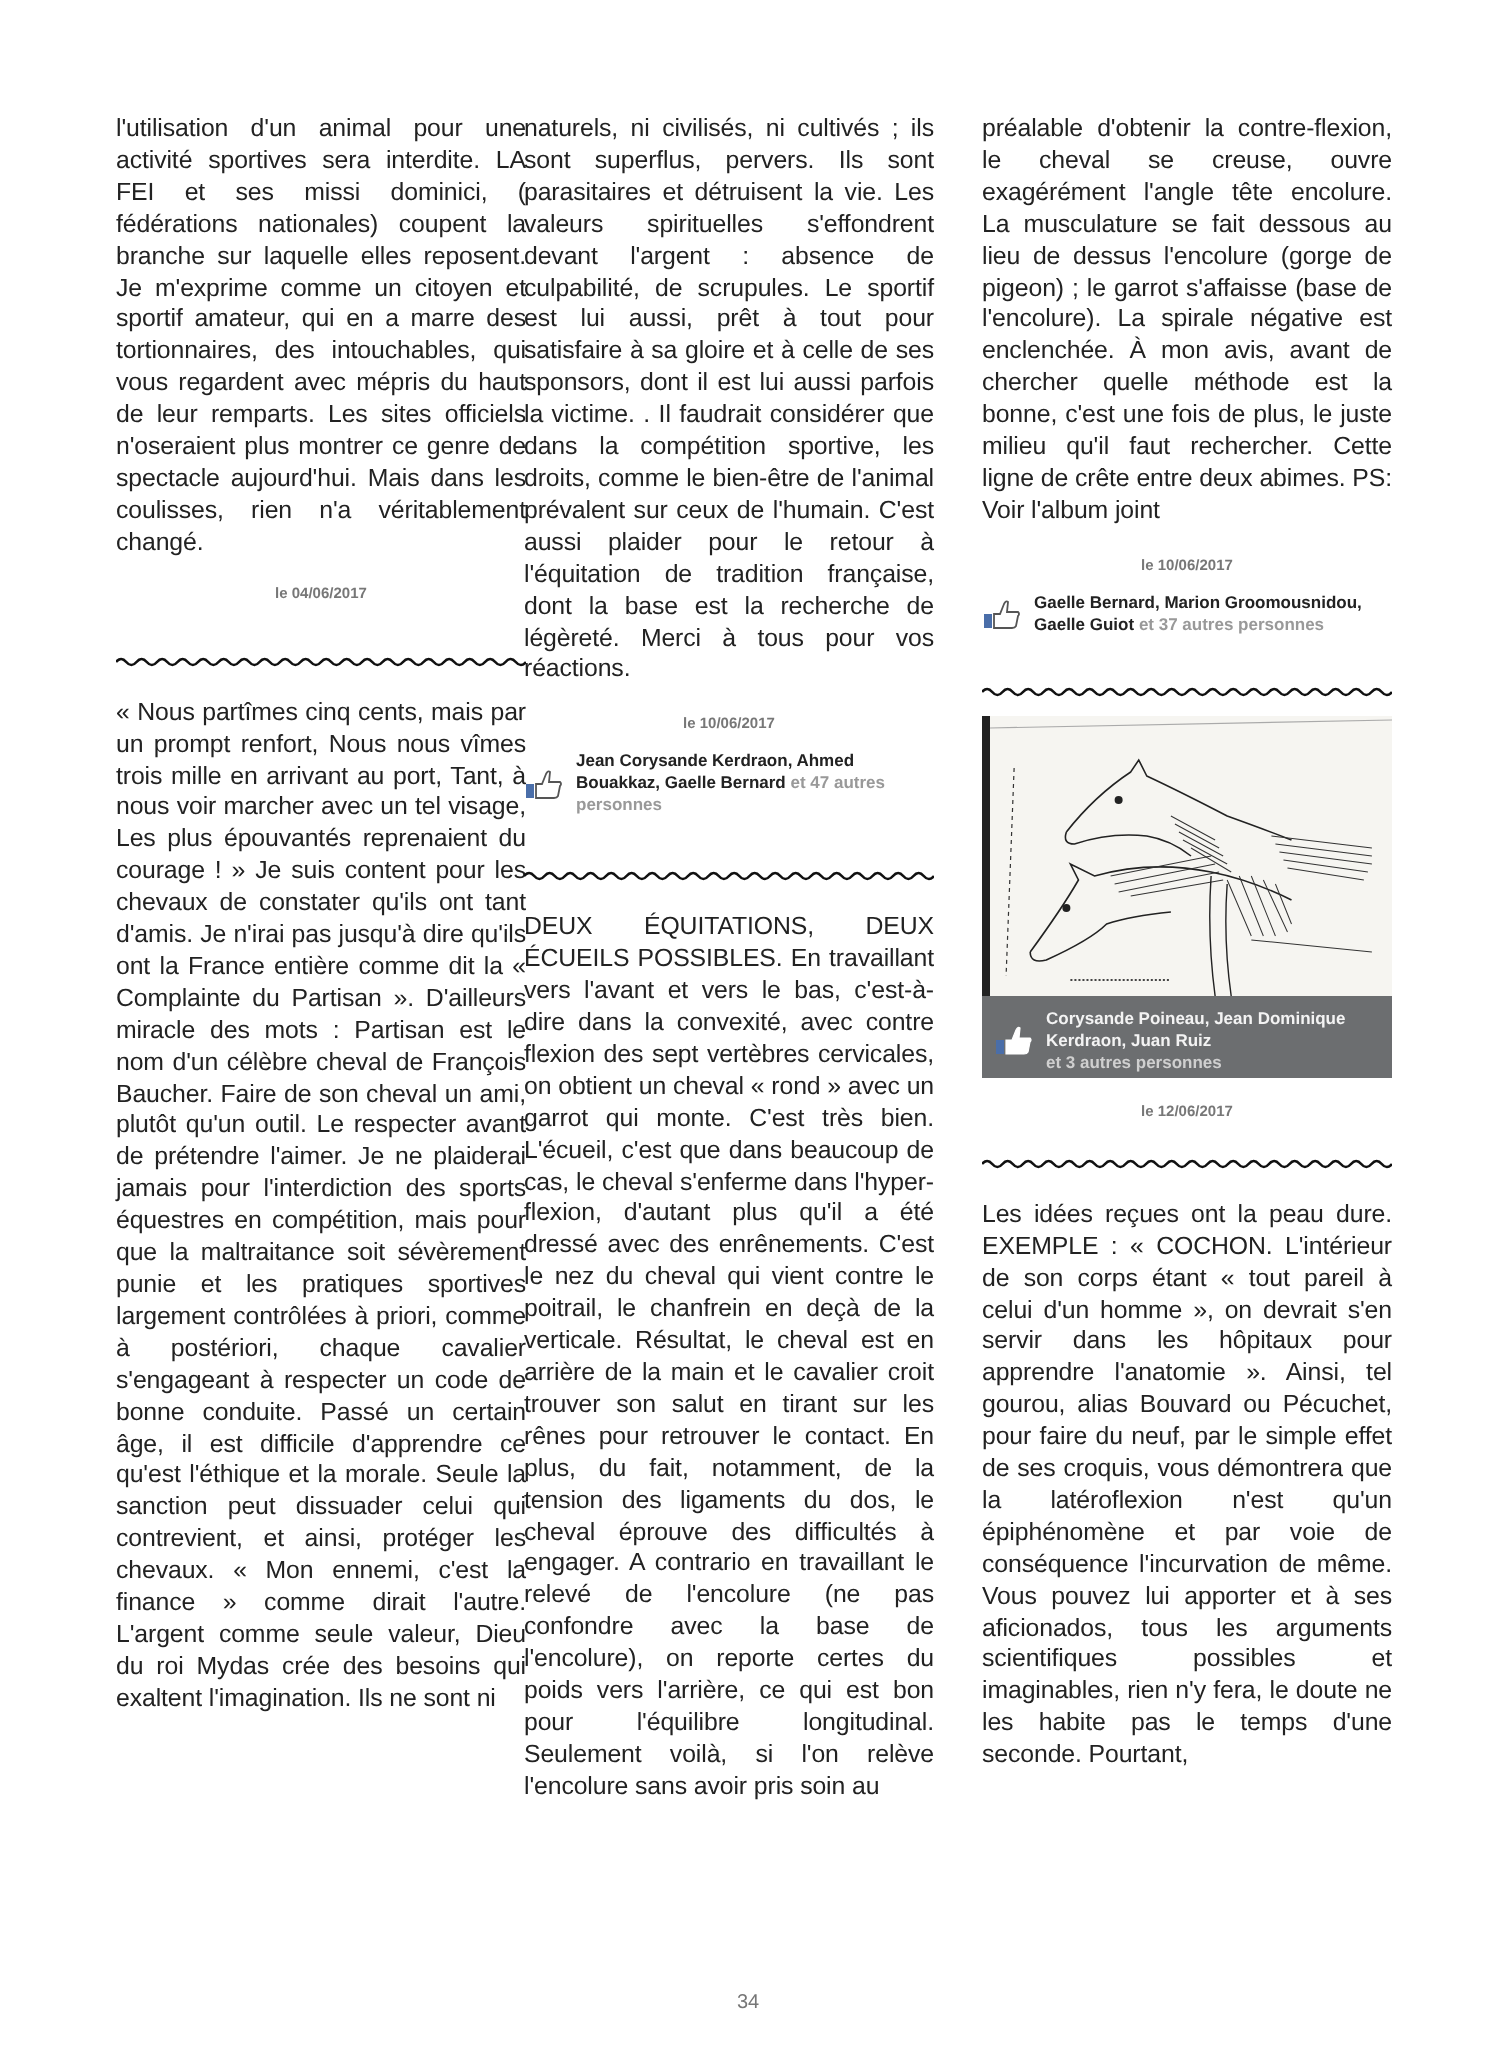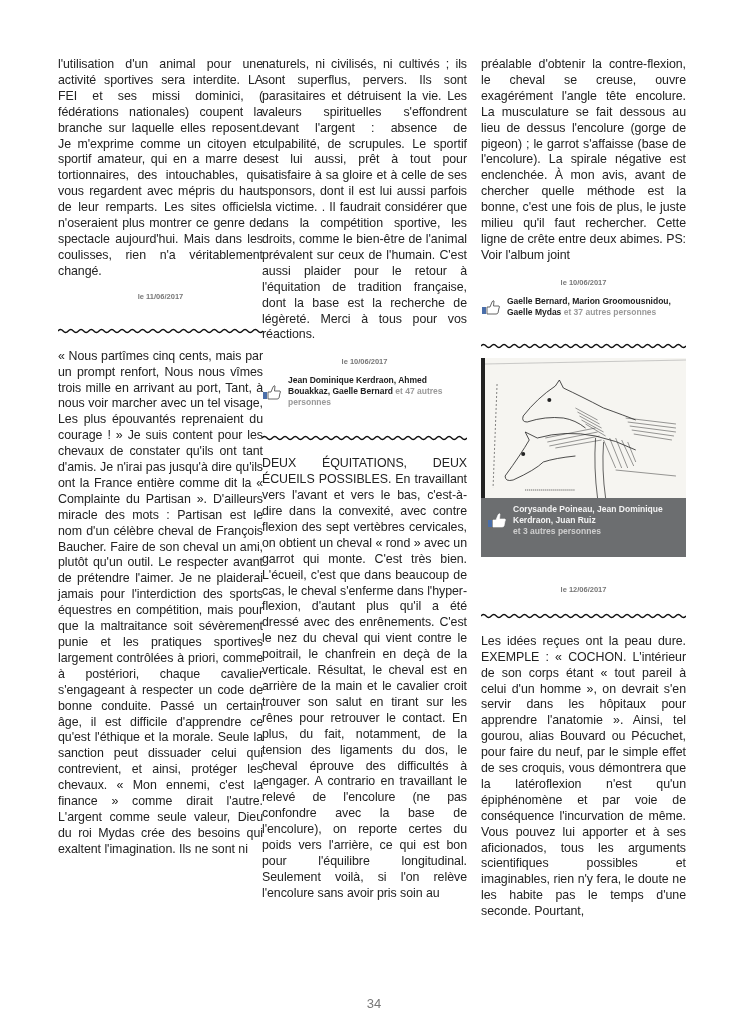--- a/index.html
+++ b/index.html
@@ -1,87 +1,87 @@
 <!DOCTYPE html>
 <html><head>
 <meta charset="utf-8">
 <style>
   html, body { margin: 0; padding: 0; background: #ffffff; }
   body { width: 748px; height: 1024px; position: relative; overflow: hidden;
          font-family: "Liberation Sans", sans-serif; color: #222; }
   .col { position: absolute; top: 57px; width: 205px; }
   .c1 { left: 58px; }
   .c2 { left: 262px; }
-  .c3 { left: 481px; }
+  .c3 { left: 491px; }
   .para { font-size: 12.4px; line-height: 15.9px; text-align: justify;
           margin: 0; letter-spacing: -0.05px; }
   .date { font-size: 7.5px; font-weight: bold; color: #777;
           text-align: center; margin: 8px 0 0 0; }
   .likes { display: flex; align-items: center; margin: 9px 0 0 0;
            font-size: 8.5px; line-height: 11px; font-weight: bold; color: #222; }
   .likes .more { color: #999; }
   .thumb { flex: 0 0 20px; width: 20px; height: 16px; margin-right: 6px; }
   .wave { height: 8px; margin: 22px 0 14px 0; }
   .wave svg { display: block; width: 100%; height: 8px; }
   .photo-card { margin-top: 2px; background: #fff; }
   .photo { height: 140px; background: #f7f7f5; position: relative; overflow: hidden;
            border-left: 4px solid #222; }
   .photo svg { display: block; width: 100%; height: 100%; }
-  .photo-likes { background: #6c6e70; padding: 6px 6px 20px 6px; display: flex;
+  .photo-likes { background: #6c6e70; padding: 6px 6px 2px 6px; display: flex;
                  align-items: center; font-size: 8.5px; line-height: 11px;
                  font-weight: bold; color: #f3f3f3; }
   .photo-likes .more { color: #cfcfcf; font-weight: bold; }
   .pagenum { position: absolute; top: 996px; left: 0; width: 748px; text-align: center;
-             font-size: 13px; color: #777; }
+             font-size: 10px; color: #777; }
 </style>
 </head>
 <body>
 
 <div class="col c1">
   <p class="para">l'utilisation d'un animal pour une activité sportives sera interdite. LA FEI et ses missi dominici, ( fédérations nationales) coupent la branche sur laquelle elles reposent. Je m'exprime comme un citoyen et sportif amateur, qui en a marre des tortionnaires, des intouchables, qui vous regardent avec mépris du haut de leur remparts. Les sites officiels n'oseraient plus montrer ce genre de spectacle aujourd'hui. Mais dans les coulisses, rien n'a véritablement changé.</p>
-  <div class="date" style="margin-top:12px">le 11/06/2017</div>
+  <div class="date" style="margin-top:12px">le 04/06/2017</div>
   <div class="wave" style="margin-top:26px">
     <svg viewBox="0 0 200 8" preserveAspectRatio="none">
         <path d="M0 4 q2.5 -3 5 0 t5 0 t5 0 t5 0 t5 0 t5 0 t5 0 t5 0 t5 0 t5 0 t5 0 t5 0 t5 0 t5 0 t5 0 t5 0 t5 0 t5 0 t5 0 t5 0 t5 0 t5 0 t5 0 t5 0 t5 0 t5 0 t5 0 t5 0 t5 0 t5 0 t5 0 t5 0 t5 0 t5 0 t5 0 t5 0 t5 0 t5 0 t5 0 t5 0" fill="none" stroke="#111" stroke-width="1.3"></path>
       </svg>
   </div>
   <p class="para">« Nous partîmes cinq cents, mais par un prompt renfort, Nous nous vîmes trois mille en arrivant au port, Tant, à nous voir marcher avec un tel visage, Les plus épouvantés reprenaient du courage ! » Je suis content pour les chevaux de constater qu'ils ont tant d'amis. Je n'irai pas jusqu'à dire qu'ils ont la France entière comme dit la « Complainte du Partisan ». D'ailleurs miracle des mots : Partisan est le nom d'un célèbre cheval de François Baucher. Faire de son cheval un ami, plutôt qu'un outil. Le respecter avant de prétendre l'aimer. Je ne plaiderai jamais pour l'interdiction des sports équestres en compétition, mais pour que la maltraitance soit sévèrement punie et les pratiques sportives largement contrôlées à priori, comme à postériori, chaque cavalier s'engageant à respecter un code de bonne conduite. Passé un certain âge, il est difficile d'apprendre ce qu'est l'éthique et la morale. Seule la sanction peut dissuader celui qui contrevient, et ainsi, protéger les chevaux. « Mon ennemi, c'est la finance » comme dirait l'autre. L'argent comme seule valeur, Dieu du roi Mydas crée des besoins qui exaltent l'imagination. Ils ne sont ni</p>
 </div>
 
 <div class="col c2">
   <p class="para">naturels, ni civilisés, ni cultivés ; ils sont superflus, pervers. Ils sont parasitaires et détruisent la vie. Les valeurs spirituelles s'effondrent devant l'argent : absence de culpabilité, de scrupules. Le sportif est lui aussi, prêt à tout pour satisfaire à sa gloire et à celle de ses sponsors, dont il est lui aussi parfois la victime. . Il faudrait considérer que dans la compétition sportive, les droits, comme le bien-être de l'animal prévalent sur ceux de l'humain. C'est aussi plaider pour le retour à l'équitation de tradition française, dont la base est la recherche de légèreté. Merci à tous pour vos réactions.</p>
   <div class="date" style="margin-top:14px">le 10/06/2017</div>
   <div class="likes">
     <span class="thumb">
       <svg viewBox="0 0 20 16" width="20" height="16">
           <rect x="1" y="8" width="4" height="7" fill="#4a6ea9"></rect>
           <path d="M6 8 L9 8 L11 3 Q12 1 13 2 L12.5 7 L18 7 Q19 8 18 9 L17 14 Q16.5 15 15 15 L6 15 Z" fill="#fff" stroke="#555" stroke-width="0.9"></path>
         </svg>
     </span>
-    <span><span>Jean Dominique Kerdraon, Ahmed Bouakkaz, Gaelle Bernard</span><span class="more"> et 47 autres personnes</span></span>
+    <span><span>Jean Corysande Kerdraon, Ahmed Bouakkaz, Gaelle Bernard</span><span class="more"> et 47 autres personnes</span></span>
   </div>
   <div class="wave" style="margin-top:26px">
     <svg viewBox="0 0 200 8" preserveAspectRatio="none">
         <path d="M0 4 q2.5 -3 5 0 t5 0 t5 0 t5 0 t5 0 t5 0 t5 0 t5 0 t5 0 t5 0 t5 0 t5 0 t5 0 t5 0 t5 0 t5 0 t5 0 t5 0 t5 0 t5 0 t5 0 t5 0 t5 0 t5 0 t5 0 t5 0 t5 0 t5 0 t5 0 t5 0 t5 0 t5 0 t5 0 t5 0 t5 0 t5 0 t5 0 t5 0 t5 0 t5 0" fill="none" stroke="#111" stroke-width="1.3"></path>
       </svg>
   </div>
   <p class="para">DEUX ÉQUITATIONS, DEUX ÉCUEILS POSSIBLES. En travaillant vers l'avant et vers le bas, c'est-à-dire dans la convexité, avec contre flexion des sept vertèbres cervicales, on obtient un cheval « rond » avec un garrot qui monte. C'est très bien. L'écueil, c'est que dans beaucoup de cas, le cheval s'enferme dans l'hyper-flexion, d'autant plus qu'il a été dressé avec des enrênements. C'est le nez du cheval qui vient contre le poitrail, le chanfrein en deçà de la verticale. Résultat, le cheval est en arrière de la main et le cavalier croit trouver son salut en tirant sur les rênes pour retrouver le contact. En plus, du fait, notamment, de la tension des ligaments du dos, le cheval éprouve des difficultés à engager. A contrario en travaillant le relevé de l'encolure (ne pas confondre avec la base de l'encolure), on reporte certes du poids vers l'arrière, ce qui est bon pour l'équilibre longitudinal. Seulement voilà, si l'on relève l'encolure sans avoir pris soin au</p>
 </div>
 
 <div class="col c3">
   <p class="para">préalable d'obtenir la contre-flexion, le cheval se creuse, ouvre exagérément l'angle tête encolure. La musculature se fait dessous au lieu de dessus l'encolure (gorge de pigeon) ; le garrot s'affaisse (base de l'encolure). La spirale négative est enclenchée. À mon avis, avant de chercher quelle méthode est la bonne, c'est une fois de plus, le juste milieu qu'il faut rechercher. Cette ligne de crête entre deux abimes. PS: Voir l'album joint</p>
   <div class="date" style="margin-top:14px">le 10/06/2017</div>
   <div class="likes">
     <span class="thumb">
       <svg viewBox="0 0 20 16" width="20" height="16">
           <rect x="1" y="8" width="4" height="7" fill="#4a6ea9"></rect>
           <path d="M6 8 L9 8 L11 3 Q12 1 13 2 L12.5 7 L18 7 Q19 8 18 9 L17 14 Q16.5 15 15 15 L6 15 Z" fill="#fff" stroke="#555" stroke-width="0.9"></path>
         </svg>
     </span>
-    <span><span>Gaelle Bernard, Marion Groomousnidou, Gaelle Mydas</span><span class="more"> et 37 autres personnes</span></span>
+    <span><span>Gaelle Bernard, Marion Groomousnidou, Gaelle Guiot</span><span class="more"> et 37 autres personnes</span></span>
   </div>
   <div class="wave" style="margin-top:24px; margin-bottom:8px">
     <svg viewBox="0 0 200 8" preserveAspectRatio="none">
         <path d="M0 4 q2.5 -3 5 0 t5 0 t5 0 t5 0 t5 0 t5 0 t5 0 t5 0 t5 0 t5 0 t5 0 t5 0 t5 0 t5 0 t5 0 t5 0 t5 0 t5 0 t5 0 t5 0 t5 0 t5 0 t5 0 t5 0 t5 0 t5 0 t5 0 t5 0 t5 0 t5 0 t5 0 t5 0 t5 0 t5 0 t5 0 t5 0 t5 0 t5 0 t5 0 t5 0" fill="none" stroke="#111" stroke-width="1.3"></path>
       </svg>
   </div>
   <div class="photo-card">
     <div class="photo">
       <svg viewBox="0 0 200 140" preserveAspectRatio="none">
         <rect x="0" y="0" width="200" height="140" fill="#f6f5f1"></rect>
@@ -113,21 +113,21 @@
             <rect x="1" y="8" width="4" height="7" fill="#4a6ea9"></rect>
             <path d="M6 8 L9 8 L11 3 Q12 1 13 2 L12.5 7 L18 7 Q19 8 18 9 L17 14 Q16.5 15 15 15 L6 15 Z" fill="#fff" stroke="#fff" stroke-width="0.6"></path>
           </svg>
       </span>
       <span>
         <span>Corysande Poineau, Jean Dominique Kerdraon, Juan Ruiz</span><br>
         <span class="more">et 3 autres personnes</span>
       </span>
     </div>
   </div>
-  <div class="date" style="margin-top:28px">le 12/06/2017</div>
+  <div class="date" style="margin-top:12px">le 12/06/2017</div>
   <div class="wave" style="margin-top:18px">
     <svg viewBox="0 0 200 8" preserveAspectRatio="none">
         <path d="M0 4 q2.5 -3 5 0 t5 0 t5 0 t5 0 t5 0 t5 0 t5 0 t5 0 t5 0 t5 0 t5 0 t5 0 t5 0 t5 0 t5 0 t5 0 t5 0 t5 0 t5 0 t5 0 t5 0 t5 0 t5 0 t5 0 t5 0 t5 0 t5 0 t5 0 t5 0 t5 0 t5 0 t5 0 t5 0 t5 0 t5 0 t5 0 t5 0 t5 0 t5 0 t5 0" fill="none" stroke="#111" stroke-width="1.3"></path>
       </svg>
   </div>
   <p class="para">Les idées reçues ont la peau dure. EXEMPLE : « COCHON. L'intérieur de son corps étant « tout pareil à celui d'un homme », on devrait s'en servir dans les hôpitaux pour apprendre l'anatomie ». Ainsi, tel gourou, alias Bouvard ou Pécuchet, pour faire du neuf, par le simple effet de ses croquis, vous démontrera que la latéroflexion n'est qu'un épiphénomène et par voie de conséquence l'incurvation de même. Vous pouvez lui apporter et à ses aficionados, tous les arguments scientifiques possibles et imaginables, rien n'y fera, le doute ne les habite pas le temps d'une seconde. Pourtant,</p>
 </div>
 
 <div class="pagenum">34</div>
 

